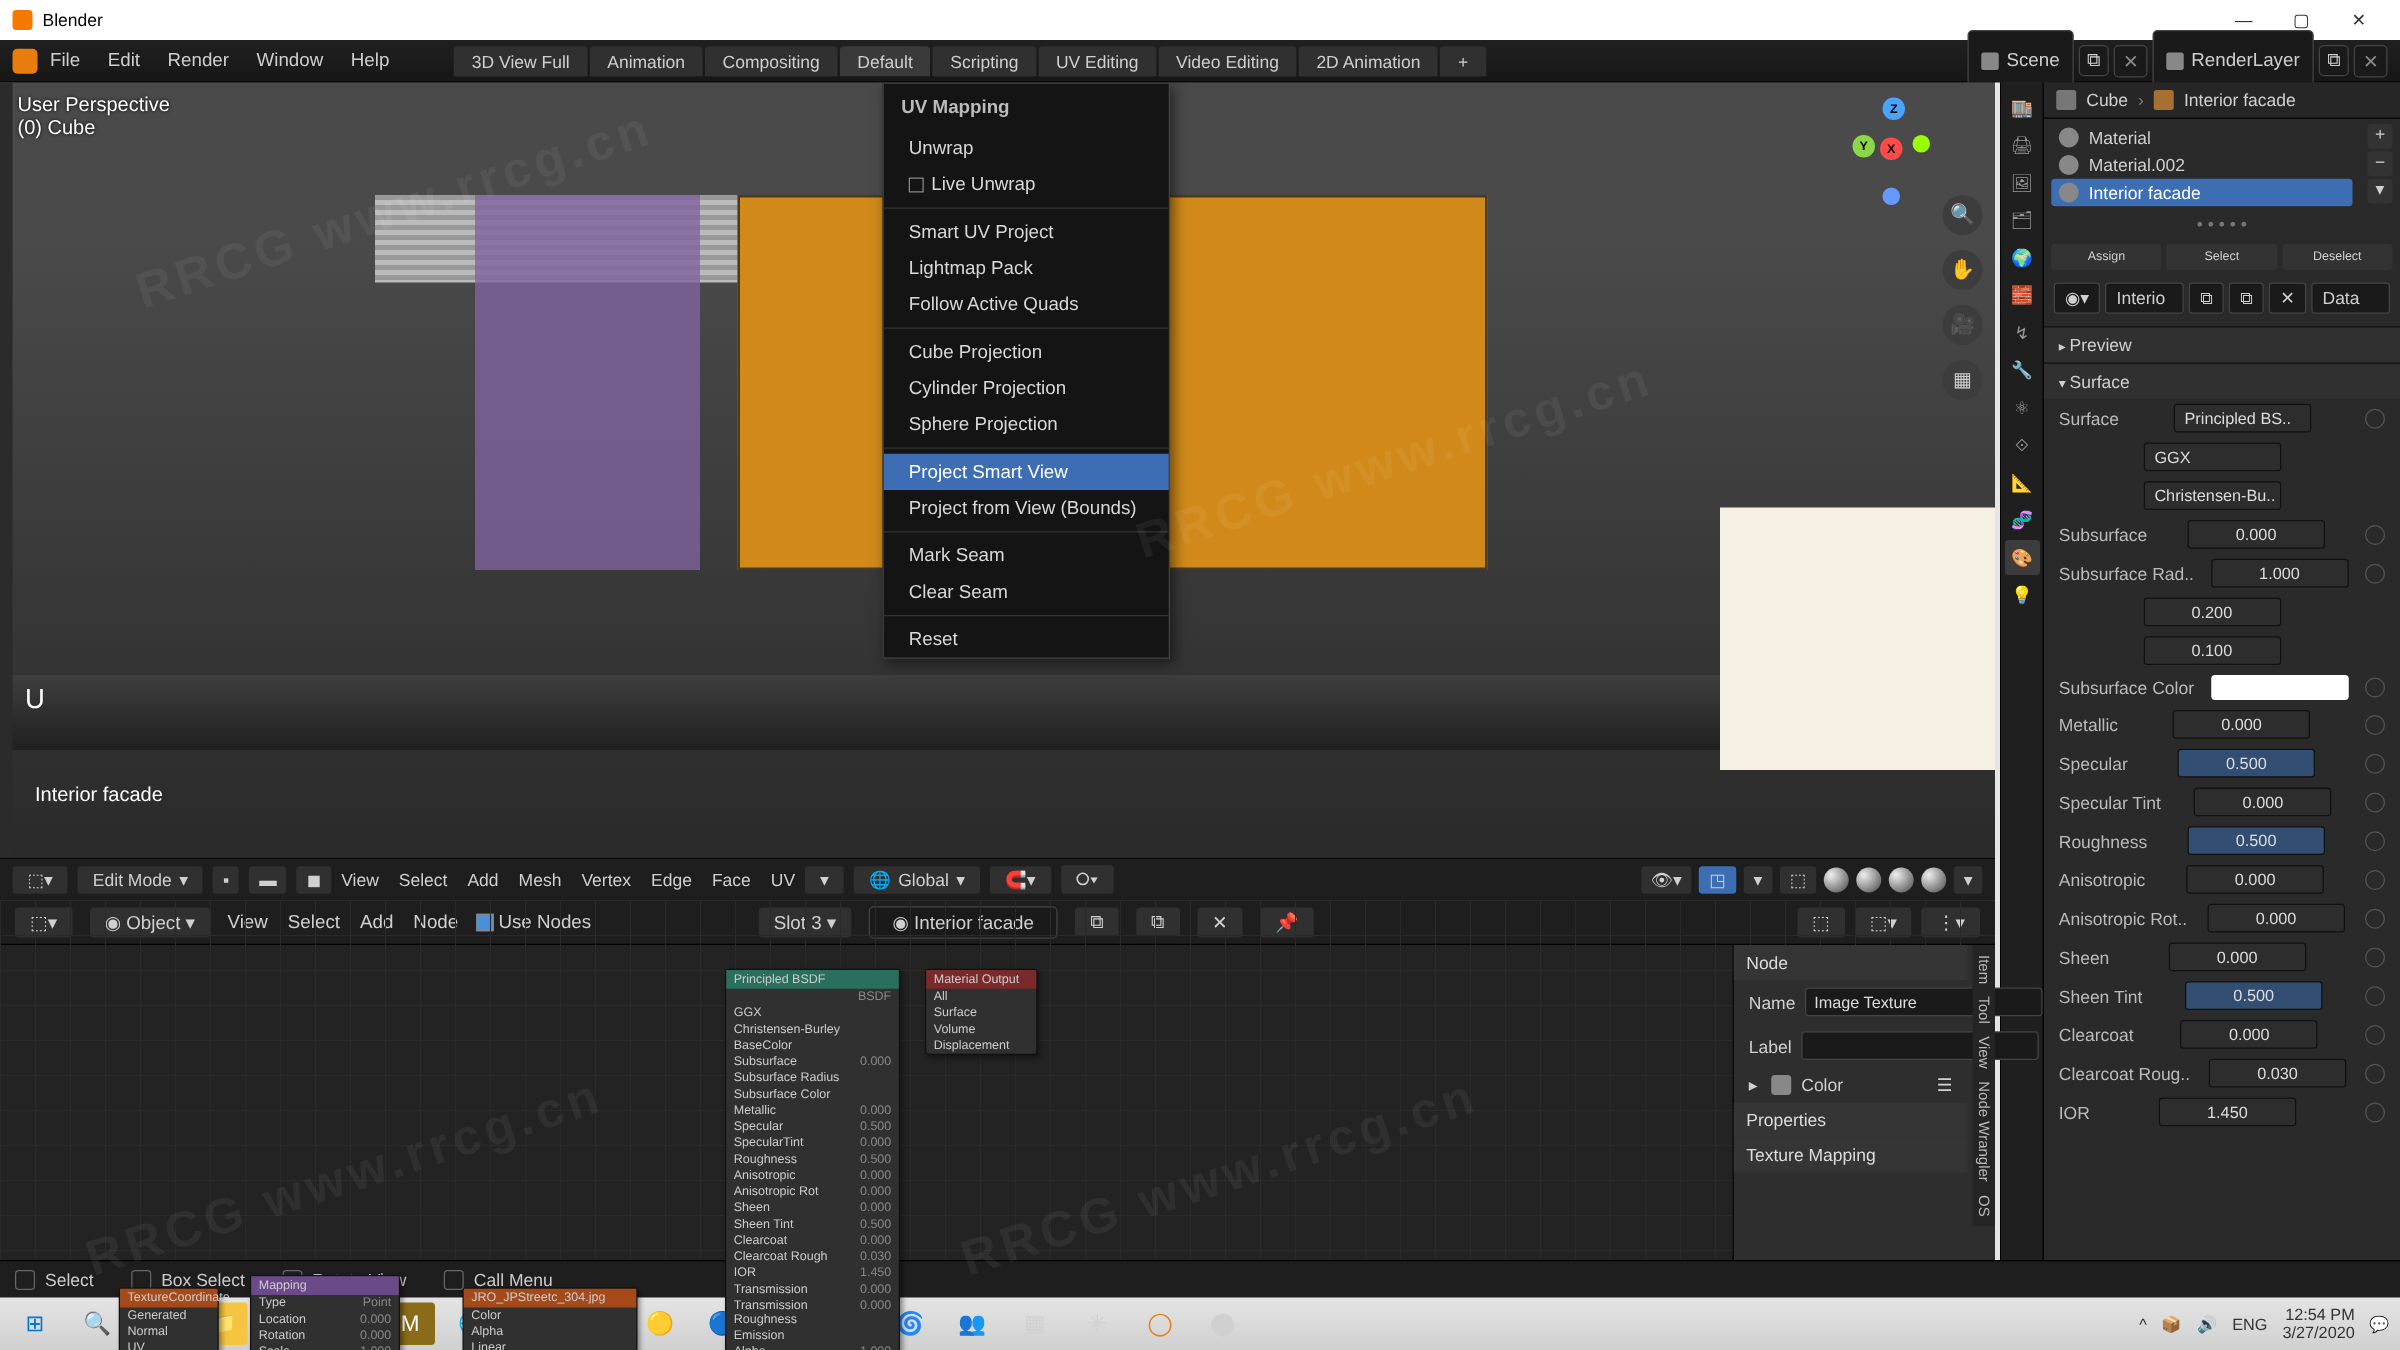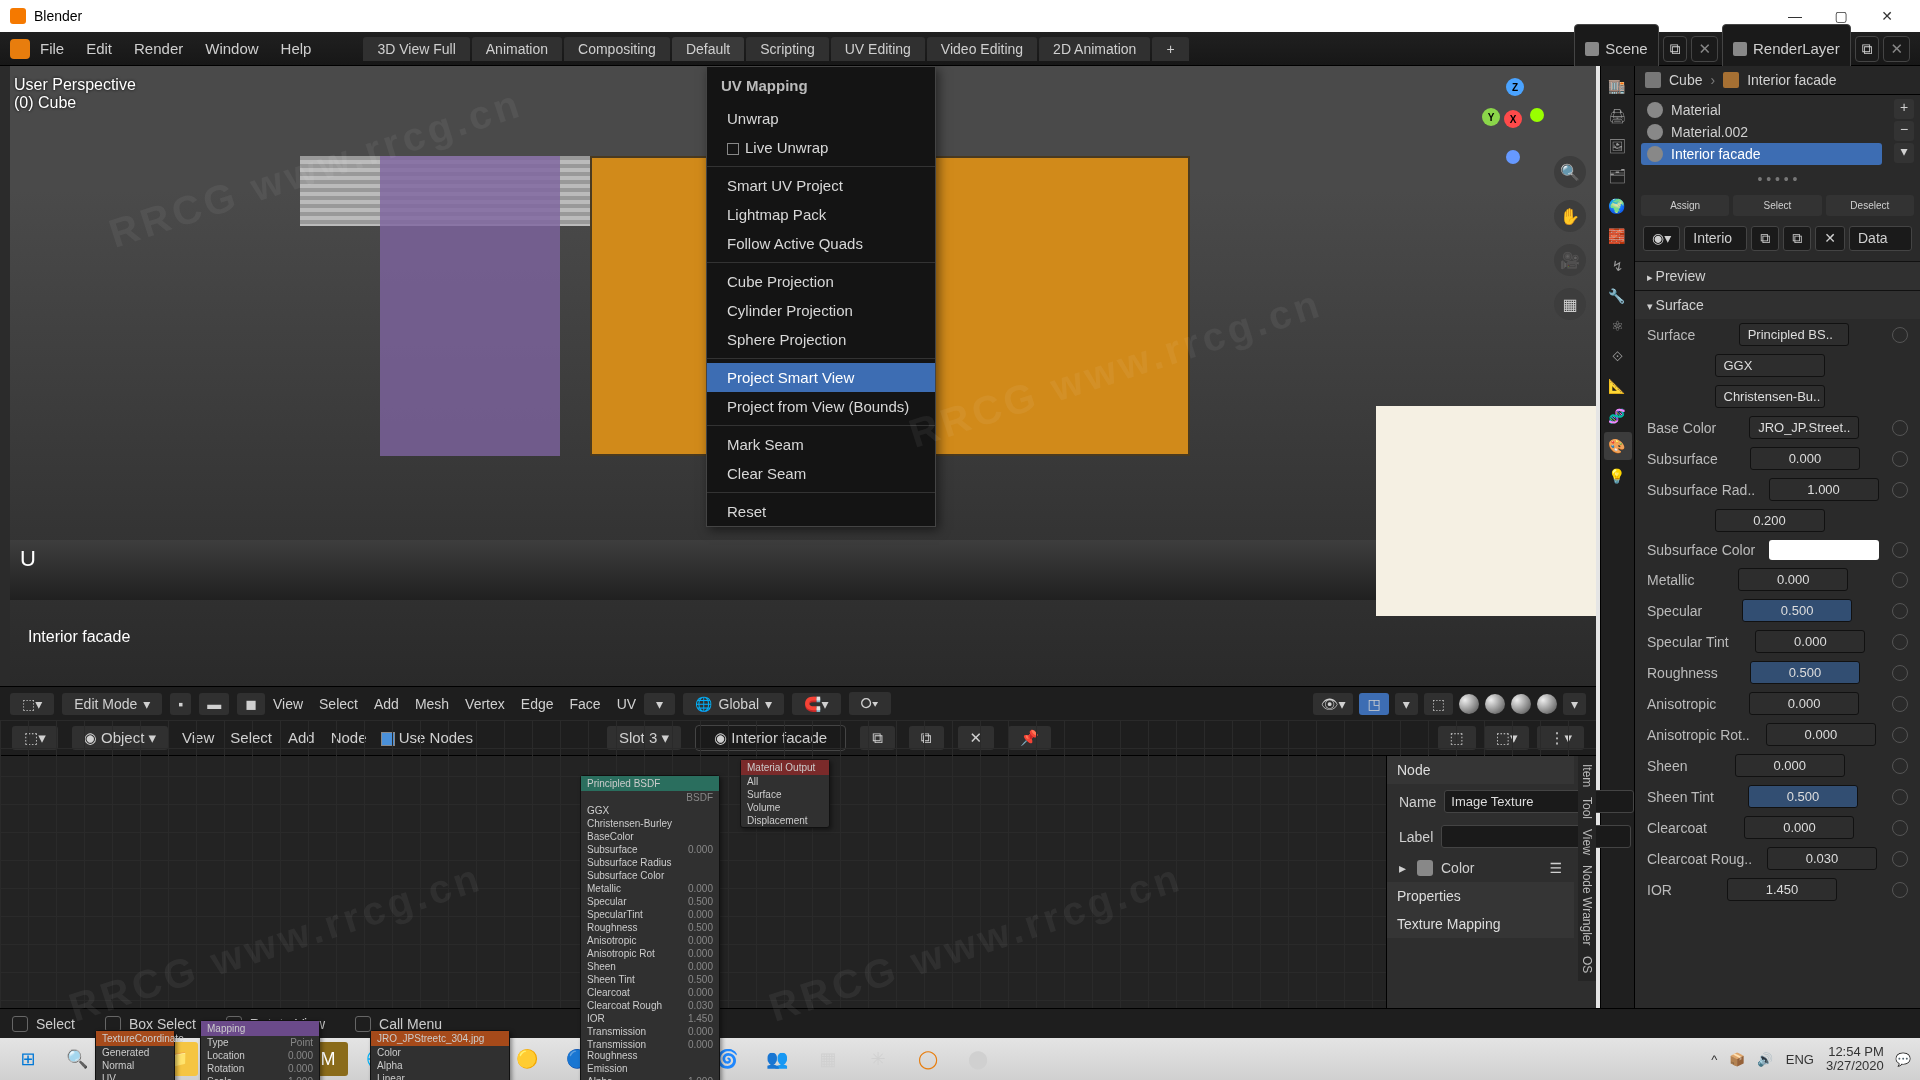--- a/index.html
+++ b/index.html
@@ -432,21 +432,21 @@
             <div class="row">
               <span>Emission</span>
               <span class="val"></span>
             </div>
             <div class="row">
               <span>Alpha</span>
               <span class="val">1.000</span>
             </div>
           </div>
       </div>
-      <div class="node red" style="top:39px;left:740px;width:90px">
+      <div class="node red" style="top:55px;left:740px;width:90px">
         <div class="hdr">Material Output</div>
         <div id="node-out-rows">
             <div class="row">All</div>
             <div class="row">Surface</div>
             <div class="row">Volume</div>
             <div class="row">Displacement</div>
           </div>
       </div>
 
       <div class="ne-sidebar">
@@ -560,37 +560,37 @@
         <span style="width:16px"></span>
       </div>
       <div class="prow">
         <span class="lbl"></span>
         <span class="val sel">Christensen-Bu..</span>
         <span style="width:16px"></span>
       </div>
 
       <div id="prop-rows">
           <div class="prow">
-            <span class="lbl">Base Color</span>
-            <span class="val sel">JRO_JP.Street..</span>
-            <span class="dot"></span>
-          </div>
-          <div class="prow">
             <span class="lbl">Subsurface</span>
             <span class="val">0.000</span>
             <span class="dot"></span>
           </div>
           <div class="prow">
             <span class="lbl">Subsurface Rad..</span>
             <span class="val">1.000</span>
             <span class="dot"></span>
           </div>
           <div class="prow">
             <span class="lbl"></span>
             <span class="val">0.200</span>
+            <span style="width: 16px;"></span>
+          </div>
+          <div class="prow">
+            <span class="lbl"></span>
+            <span class="val">0.100</span>
             <span style="width: 16px;"></span>
           </div>
           <div class="prow">
             <span class="lbl">Subsurface Color</span>
             <span class="color-swatch"></span>
             <span class="dot"></span>
           </div>
           <div class="prow">
             <span class="lbl">Metallic</span>
             <span class="val">0.000</span>

